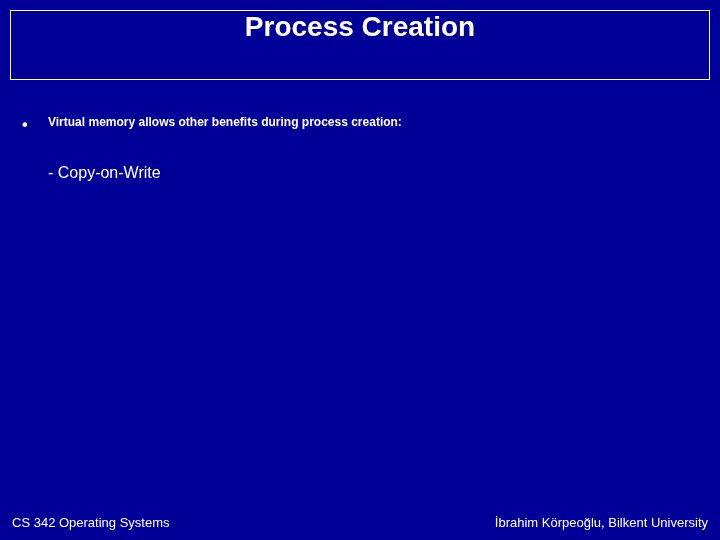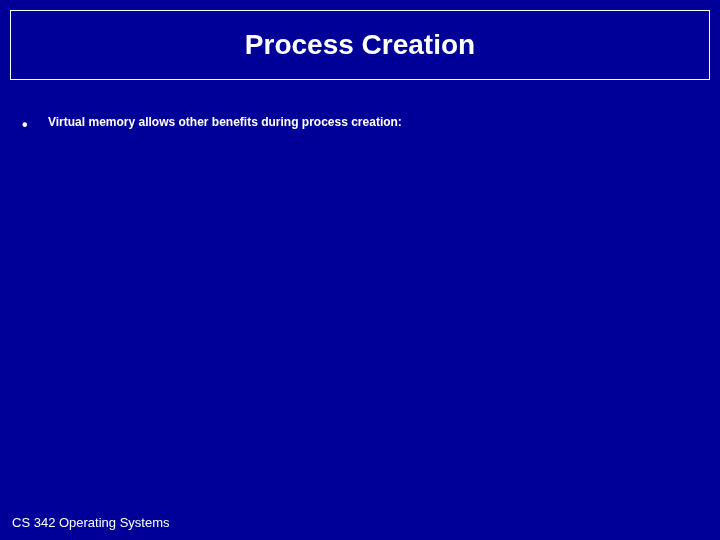--- a/index.html
+++ b/index.html
@@ -11,21 +11,21 @@
     position: relative;
   }
   .title-box {
     position: absolute;
     top: 10px;
     left: 10px;
     right: 10px;
     height: 70px;
     border: 1px solid #ffffff;
     display: flex;
-    align-items: center;
+    align-items: flex-start;
     justify-content: center;
   }
   .title {
     font-size: 28px;
     font-weight: bold;
   }
   .content {
     position: absolute;
     top: 115px;
     left: 20px;
@@ -77,18 +77,20 @@
 
 <div class="title-box">
   <div class="title">Process Creation</div>
 </div>
 
 <div class="content">
   <div class="bullet-row">
     <div class="bullet-dot">•</div>
     <div class="bullet-text">Virtual memory allows other benefits during process creation:</div>
   </div>
+  <div class="sub">- Copy-on-Write</div>
 </div>
 
 <div class="footer">
   <span>CS 342 Operating Systems</span>
   <span class="footer-center">19</span>
+  <span>İbrahim Körpeoğlu, Bilkent University</span>
 </div>
 
 </body></html>

